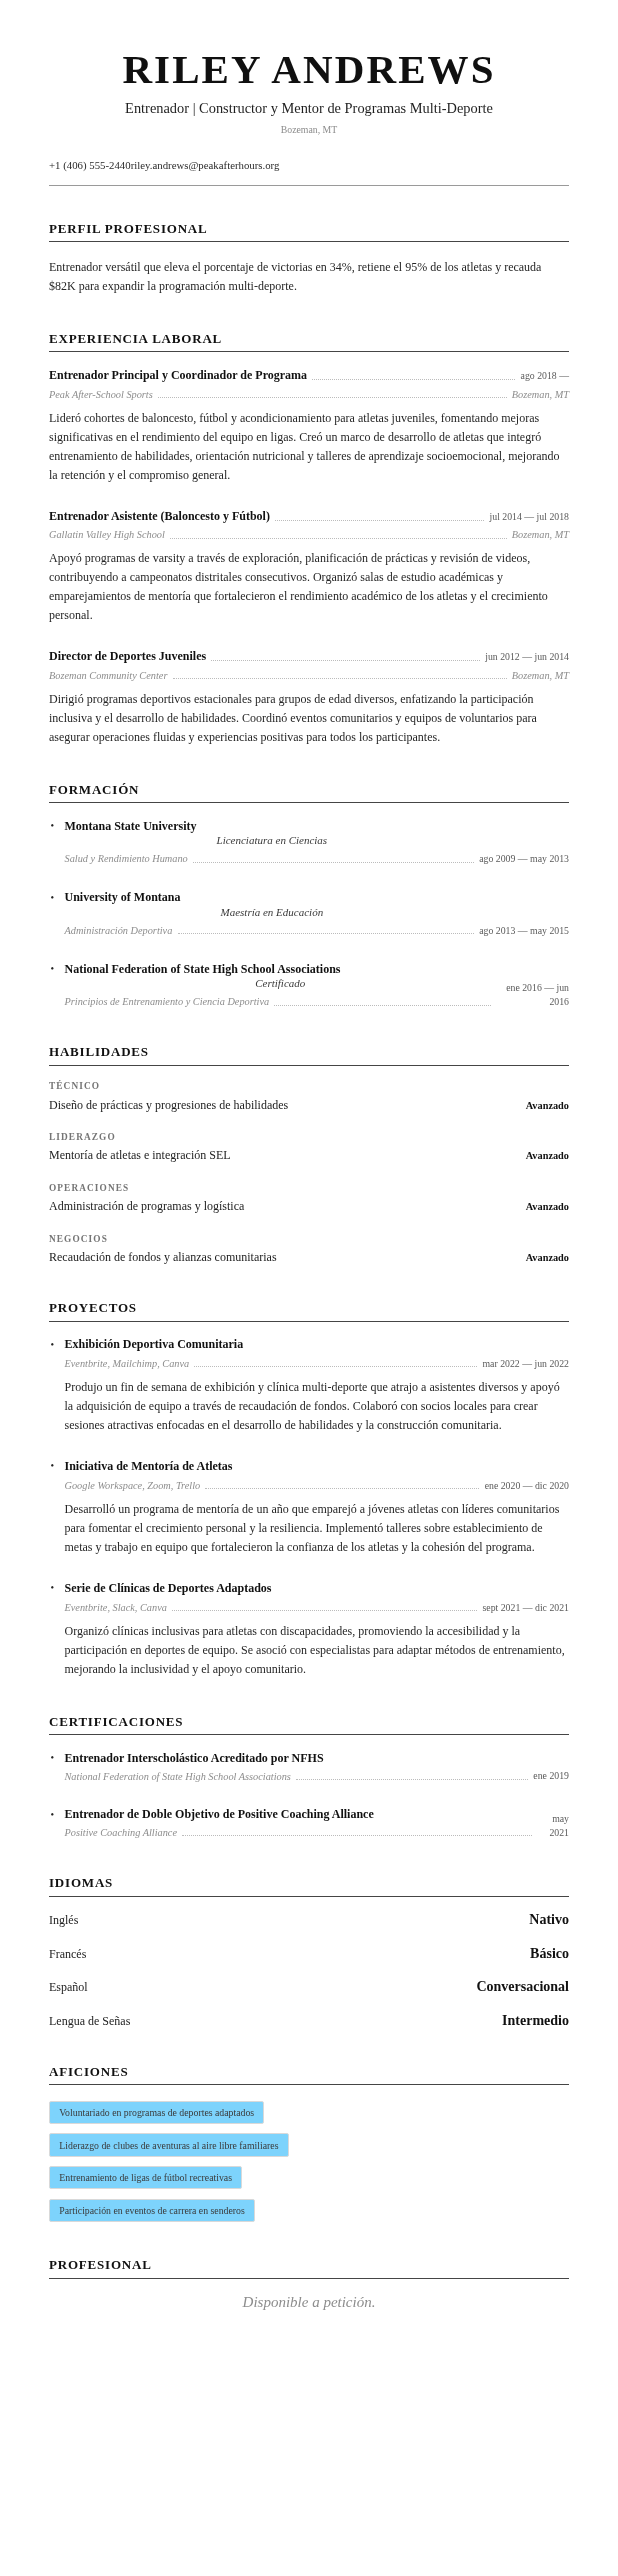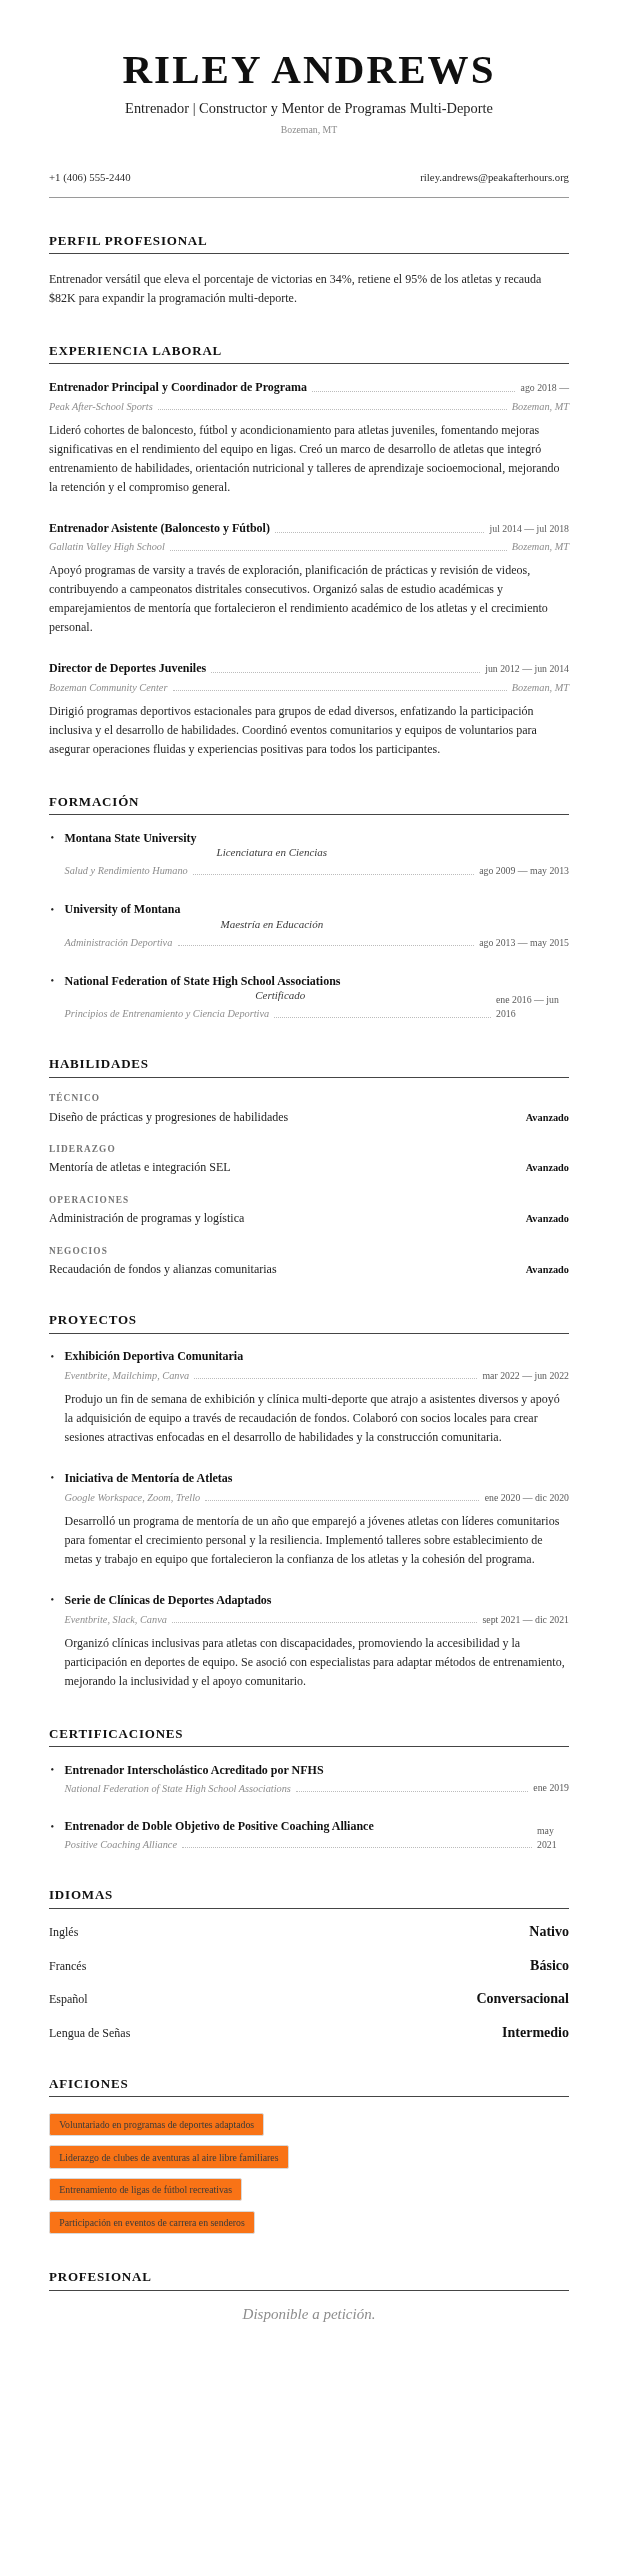--- a/index.html
+++ b/index.html
@@ -11,42 +11,42 @@
   }
   .page { width: 618px; min-height: 2654px; background: #ffffff; }
   .content { width: 520px; margin: 0 auto; padding: 47px 0 62px; }
 
   
   .header { text-align: center; }
   .name { font-size: 41px; font-weight: 700; letter-spacing: 2.1px; color: #101010; line-height: 1.1; }
   .headline { font-size: 14.4px; color: #1f1f1f; margin-top: 8.2px; }
   .loc { font-size: 9.8px; color: #8c8c8c; margin-top: 7.2px; }
   .contact-row {
-    display: flex; justify-content: space-between; align-items: baseline;
-    margin-top: 36px; padding-bottom: 13.4px; border-bottom: 0.5px solid #9a9a9a;
+    display: flex; justify-content: flex-start; align-items: baseline;
+    margin-top: 24px; padding-bottom: 13.4px; border-bottom: 0.5px solid #9a9a9a;
     font-size: 10.8px; color: #2b2b2b;
   }
 
   
   .section { margin-top: 35px; }
   .section-heading {
     font-size: 13px; font-weight: 700; letter-spacing: 0.8px; color: #111;
     padding-bottom: 4.6px; border-bottom: 1px solid #454545;
   }
   .section-body { margin-top: 15.5px; }
 
   .body-text { font-size: 12px; line-height: 1.58; color: #262626; }
 
   
   .entry { margin-bottom: 24px; }
   .entry:last-child { margin-bottom: 0; }
   .row { display: flex; align-items: baseline; }
   .entry-title { font-size: 12px; font-weight: 700; color: #111; line-height: 1.3; }
   .meta { font-style: italic; font-size: 10.3px; color: #8d8d8d; line-height: 1.35; }
-  .date { font-size: 9.8px; color: #5a5a5a; text-align: left; line-height: 1.45; }
+  .date { font-size: 9.8px; color: #5a5a5a; text-align: right; line-height: 1.45; }
   .leader {
     flex: 1 1 auto; min-width: 13.4px;
     border-bottom: 0.5px dotted #bcbcbc;
     align-self: flex-end; margin: 0 5.2px 3.6px;
   }
   .title-row { margin-bottom: 4.1px; }
   .meta-row  { margin-bottom: 7.2px; }
 
   .bulleted { position: relative; padding-left: 15.5px; }
   .bullet { position: absolute; left: 1.5px; top: 1.5px; font-size: 10.3px; color: #222; }
@@ -75,21 +75,21 @@
 
   
   .lang-row { display: flex; align-items: baseline; justify-content: space-between; margin-bottom: 17.5px; }
   .lang-row:last-child { margin-bottom: 8px; }
   .lang-name { font-size: 12px; color: #222; }
   .lang-level { font-size: 14px; font-weight: 700; color: #111; }
 
   
   .pill {
     width: fit-content;
-    background: #f97316; border: 0.5px solid #d9d9d9; border-radius: 2.1px;
+    background: #7dd3fc; border: 0.5px solid #d9d9d9; border-radius: 2.1px;
     padding: 5.2px 9.3px; font-size: 9.8px; color: #3a3a3a;
     margin-bottom: 9.3px;
   }
   .pill:last-child { margin-bottom: 0; }
 
   
   .refs-note { text-align: center; font-style: italic; font-size: 15px; color: #8d8d8d; margin-top: 5.2px; }
 
   p.desc { margin-top: 7.2px; }
 </style>

